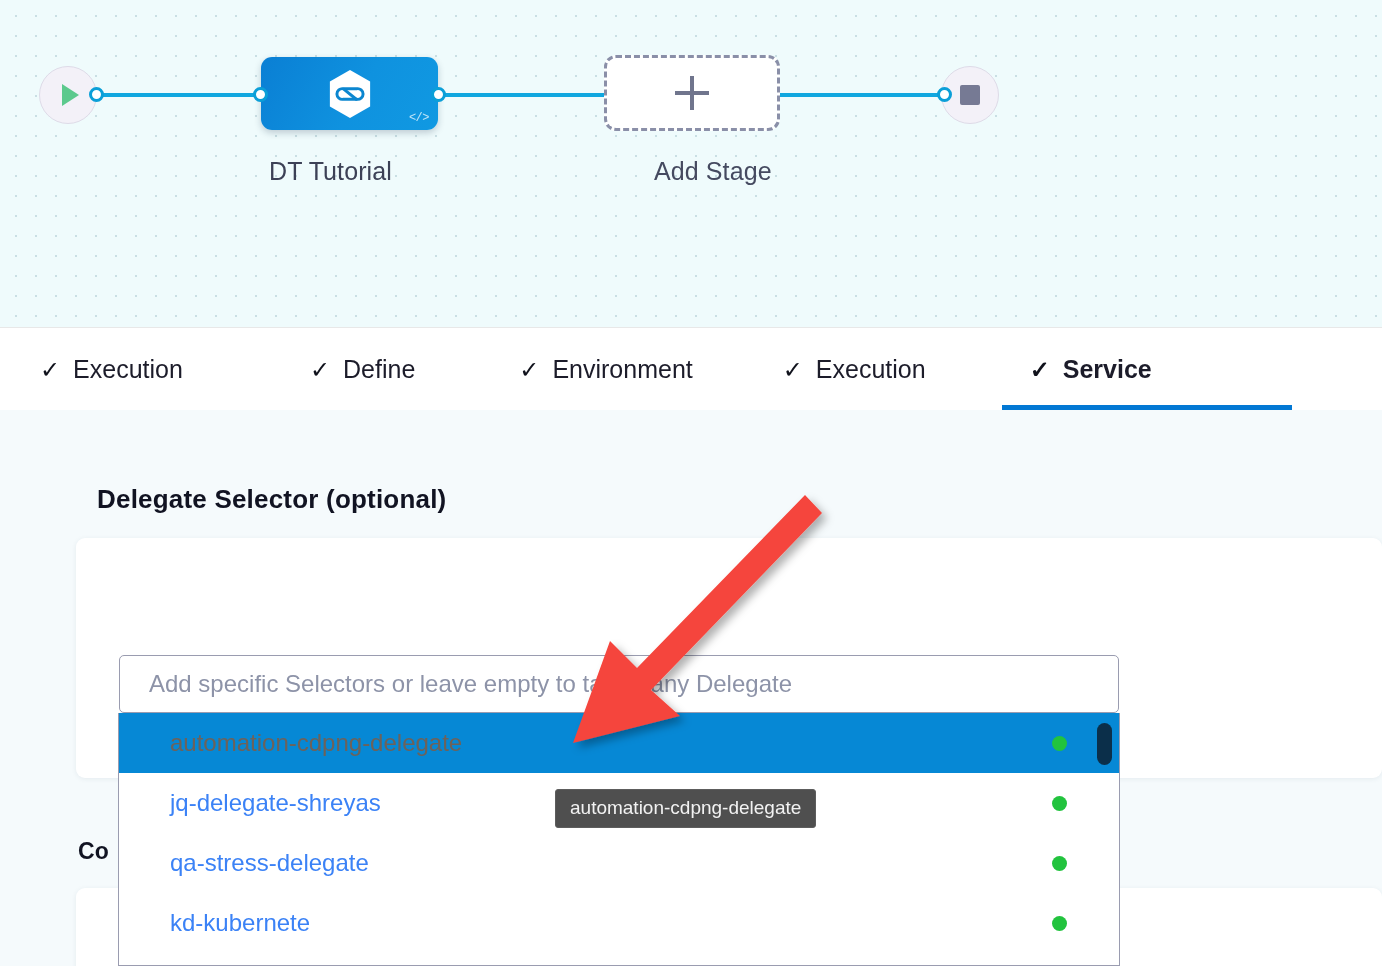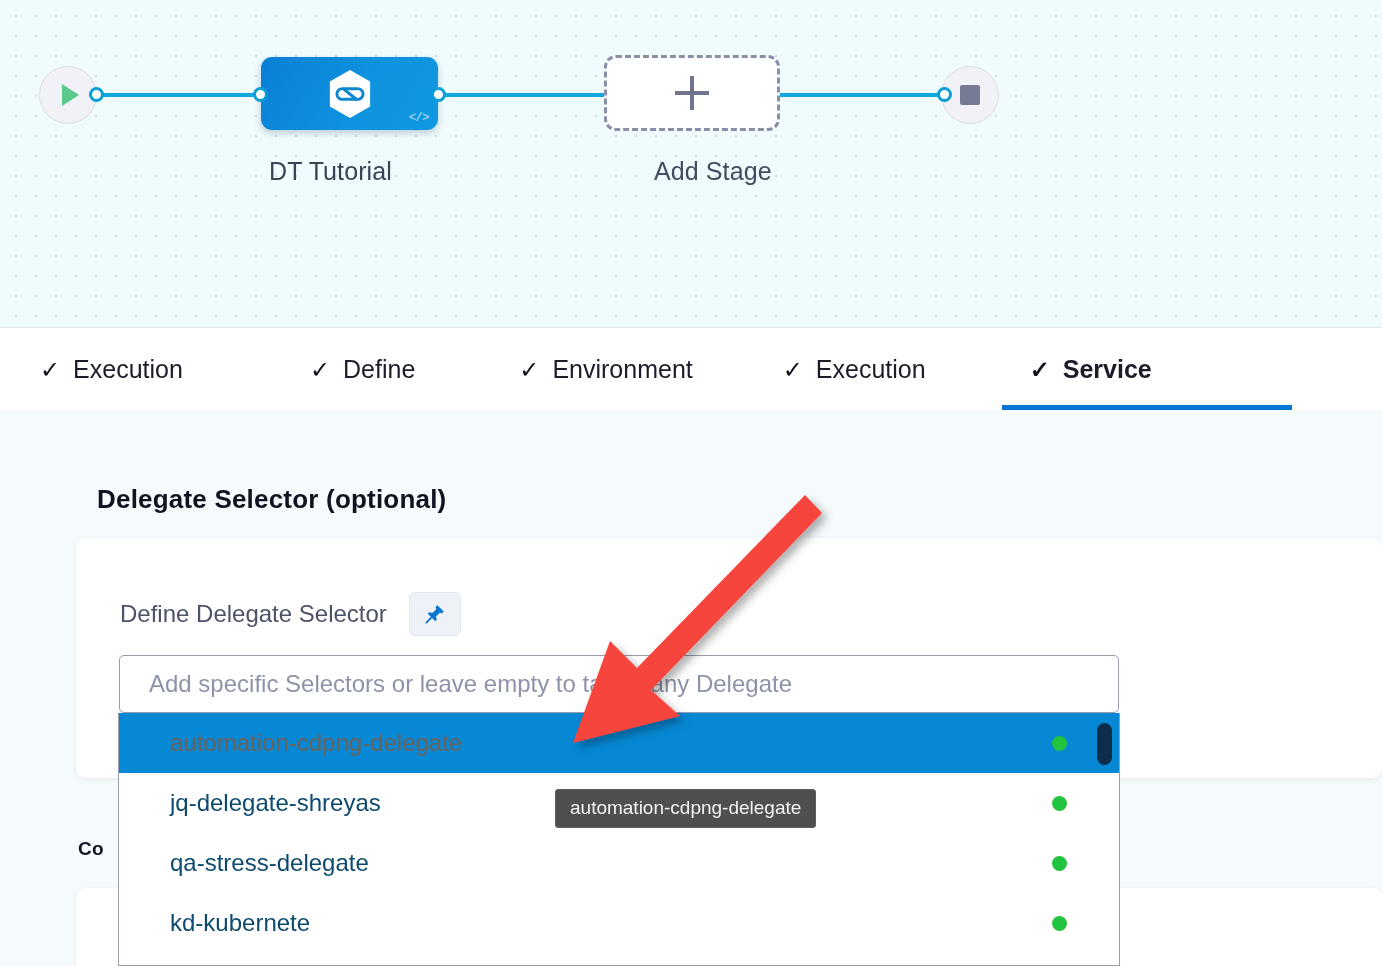--- a/index.html
+++ b/index.html
@@ -201,21 +201,21 @@
     background: #ffffff;
     border-radius: 9px;
     box-shadow: 0 1px 5px rgba(40,60,90,.08);
   }
   .card.card-delegate { left: 76px; top: 128px; width: 1306px; height: 240px; }
   .card.card-second   { left: 76px; top: 478px; width: 1306px; height: 120px; }
 
   .section-title2 {
     position: absolute;
     left: 78px; top: 428px;
-    font-size: 19px;
+    font-size: 23px;
     font-weight: bold;
     color: #111322;
     letter-spacing: .2px;
   }
 
   .field-label-row {
     position: absolute;
     left: 120px; top: 182px;
     display: flex;
     align-items: center;
@@ -268,21 +268,21 @@
     z-index: 13;
     overflow: hidden;
   }
   .dd-item {
     position: relative;
     height: 60px;
     display: flex;
     align-items: center;
     padding: 0 0 0 51px;
     font-size: 24px;
-    color: #0c4a6e;
+    color: #3b82f6;
     cursor: pointer;
   }
   .dd-item.selected {
     background: #0688d5;
     color: #6d625a;
   }
   .dd-dot {
     position: absolute;
     right: 52px;
     width: 15px; height: 15px;
@@ -390,29 +390,20 @@
   <div class="content">
 
     <div class="section-title">Delegate Selector (optional)</div>
 
     <div class="card card-delegate"></div>
 
     <div class="section-title2">Co</div>
 
     <div class="card card-second"></div>
 
-    <div class="field-label-row">
-      <span class="field-label">Define Delegate Selector</span>
-      <span class="pin-btn">
-        <svg viewBox="0 0 24 24">
-          <path d="M14.6 2.4 L21.6 9.4 L19.6 11.4 L17.3 10.6 L13.1 14.8 L13.9 18.3 L12.3 19.9 L4.1 11.7 L5.7 10.1 L9.2 10.9 L13.4 6.7 L12.6 4.4 Z" fill="#0a77d3"></path>
-          <path d="M8.2 15.8 L2.6 21.4" stroke="#0a77d3" stroke-width="1.9" stroke-linecap="round" fill="none"></path>
-        </svg>
-      </span>
-    </div>
 
     <div class="ms-input">
       <span class="ms-placeholder">Add specific Selectors or leave empty to target any Delegate</span>
     </div>
 
     <div class="dropdown">
       <div class="dd-item selected">
         <span>automation-cdpng-delegate</span>
         <span class="dd-dot"></span>
       </div>

